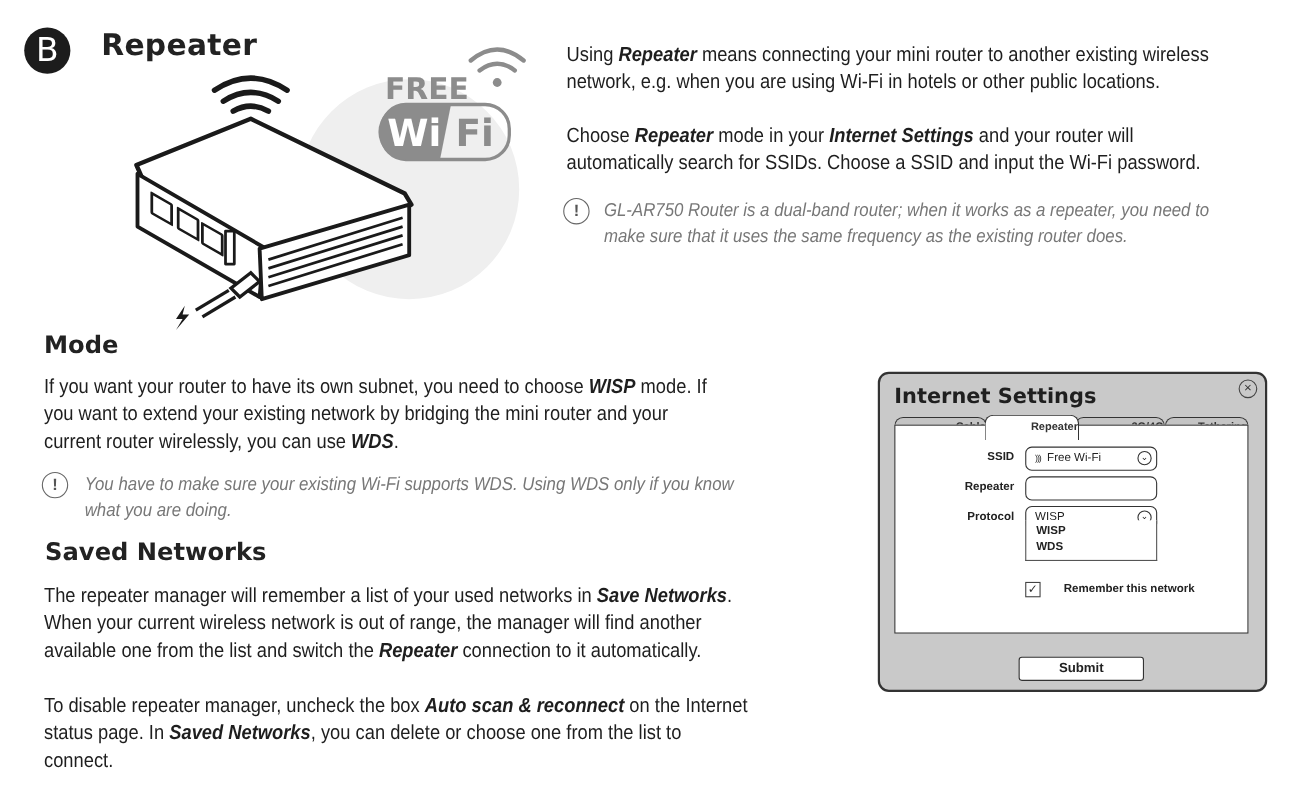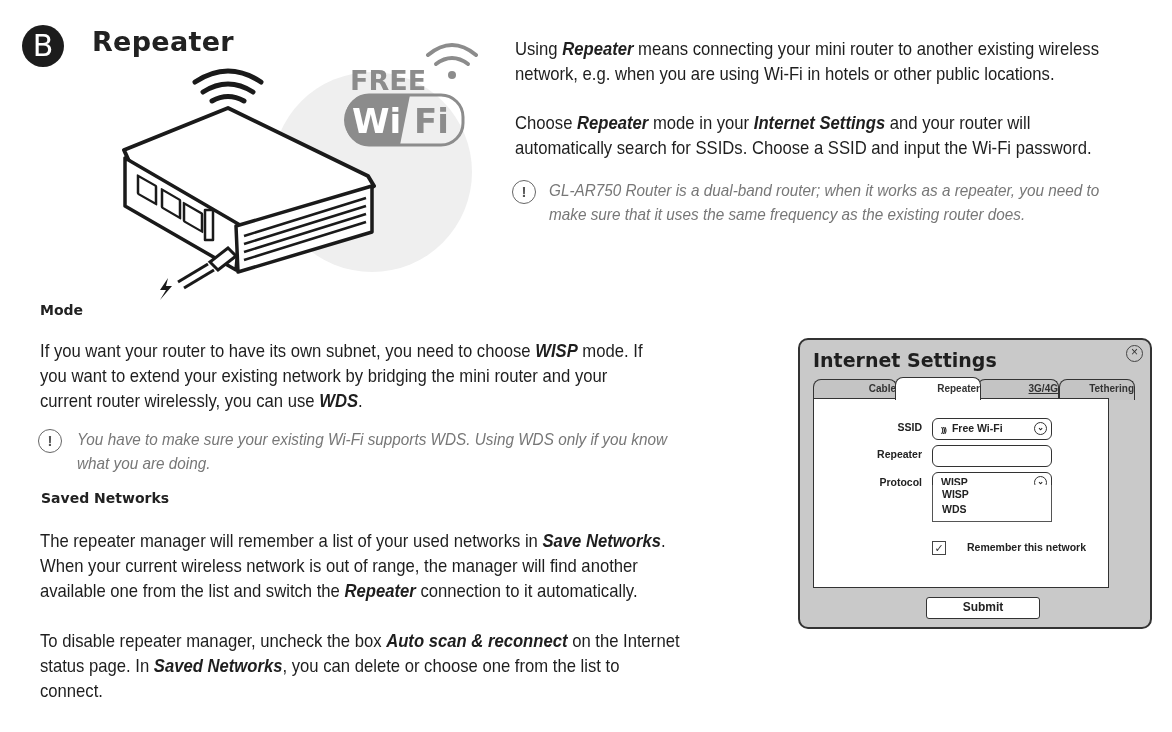--- a/index.html
+++ b/index.html
@@ -20,47 +20,47 @@
   .illus { left: 100px; top: 35px; width: 390px; height: 265px; }
 
   
   .para { font-size: 18.5px; line-height: 25px; color: #1e1e1e; font-family: "Liberation Sans", sans-serif; transform: scaleX(0.9); transform-origin: left top; white-space: nowrap; }
   .para b { font-style: italic; font-weight: bold; }
   .note { font-size: 17px; line-height: 24px; color: #777; font-style: italic; transform: scaleX(0.9); transform-origin: left top; white-space: nowrap; }
   .note-icon {
     width: 24px; height: 24px; border-radius: 50%; border: 1.8px solid #666;
     color: #555; font-size: 15px; line-height: 21px; text-align: center; font-weight: bold; font-style: normal;
   }
-  .h2 { font-size: 14px; font-weight: bold; color: #222; font-family: "DejaVu Sans", sans-serif; }
+  .h2 { font-size: 22px; font-weight: bold; color: #222; font-family: "DejaVu Sans", sans-serif; }
 
   
   .panel {
     left: 798px; top: 338px; width: 354px; height: 291px;
     background: #c9c9c9; border: 2.5px solid #333; border-radius: 10px;
   }
   .panel-title { position: absolute; left: 13px; top: 9px; font-size: 19px; font-weight: bold; color: #1f1f1f; font-family: "DejaVu Sans", sans-serif; }
   .panel-close {
     position: absolute; right: 7px; top: 5px; width: 17px; height: 17px; border-radius: 50%;
     border: 1.5px solid #444; font-size: 12px; line-height: 13px; text-align: center; color: #333;
   }
   .tabs { position: absolute; left: 13px; top: 39px; width: 328px; height: 20px; }
   .tab {
     position: absolute; top: 0; height: 21px; background: #c4c4c4; border: 1.8px solid #333;
     border-bottom: none; border-radius: 8px 8px 0 0; font-size: 10px; font-weight: bold;
     color: #333; text-align: right; line-height: 18px;
   }
   .tab.active { background: #ffffff; height: 23px; top: -2px; z-index: 2; line-height: 22px; }
   .panel-body {
-    position: absolute; left: 13px; top: 58px; width: 296px; height: 190px;
+    position: absolute; left: 13px; top: 46px; width: 322px; height: 190px;
     background: #ffffff; border: 1.8px solid #333;
   }
   .lbl { position: absolute; font-size: 10.5px; font-weight: bold; color: #222; text-align: right; width: 90px; }
   .field {
     position: absolute; left: 118px; width: 120px; height: 22px; border: 1.8px solid #333;
-    border-radius: 6px; background: #fff; font-size: 10.5px; font-weight: bold; color: #222;
+    border-radius: 6px; background: #fff; font-size: 10.5px; font-weight: normal; color: #222;
     padding-left: 8px; line-height: 19px;
   }
   .chev {
     position: absolute; right: 4px; top: 3px; width: 13px; height: 13px; border-radius: 50%;
     border: 1.3px solid #333; font-size: 8px; line-height: 10px; text-align: center;
   }
   .dropdown {
     position: absolute; left: 118px; top: 86px; width: 120px; height: 37px;
     border: 1.3px solid #555; border-top: none; background: #fff; font-size: 10.5px; font-weight: bold; color: #222;
     padding: 2px 0 0 9px; line-height: 15px;

